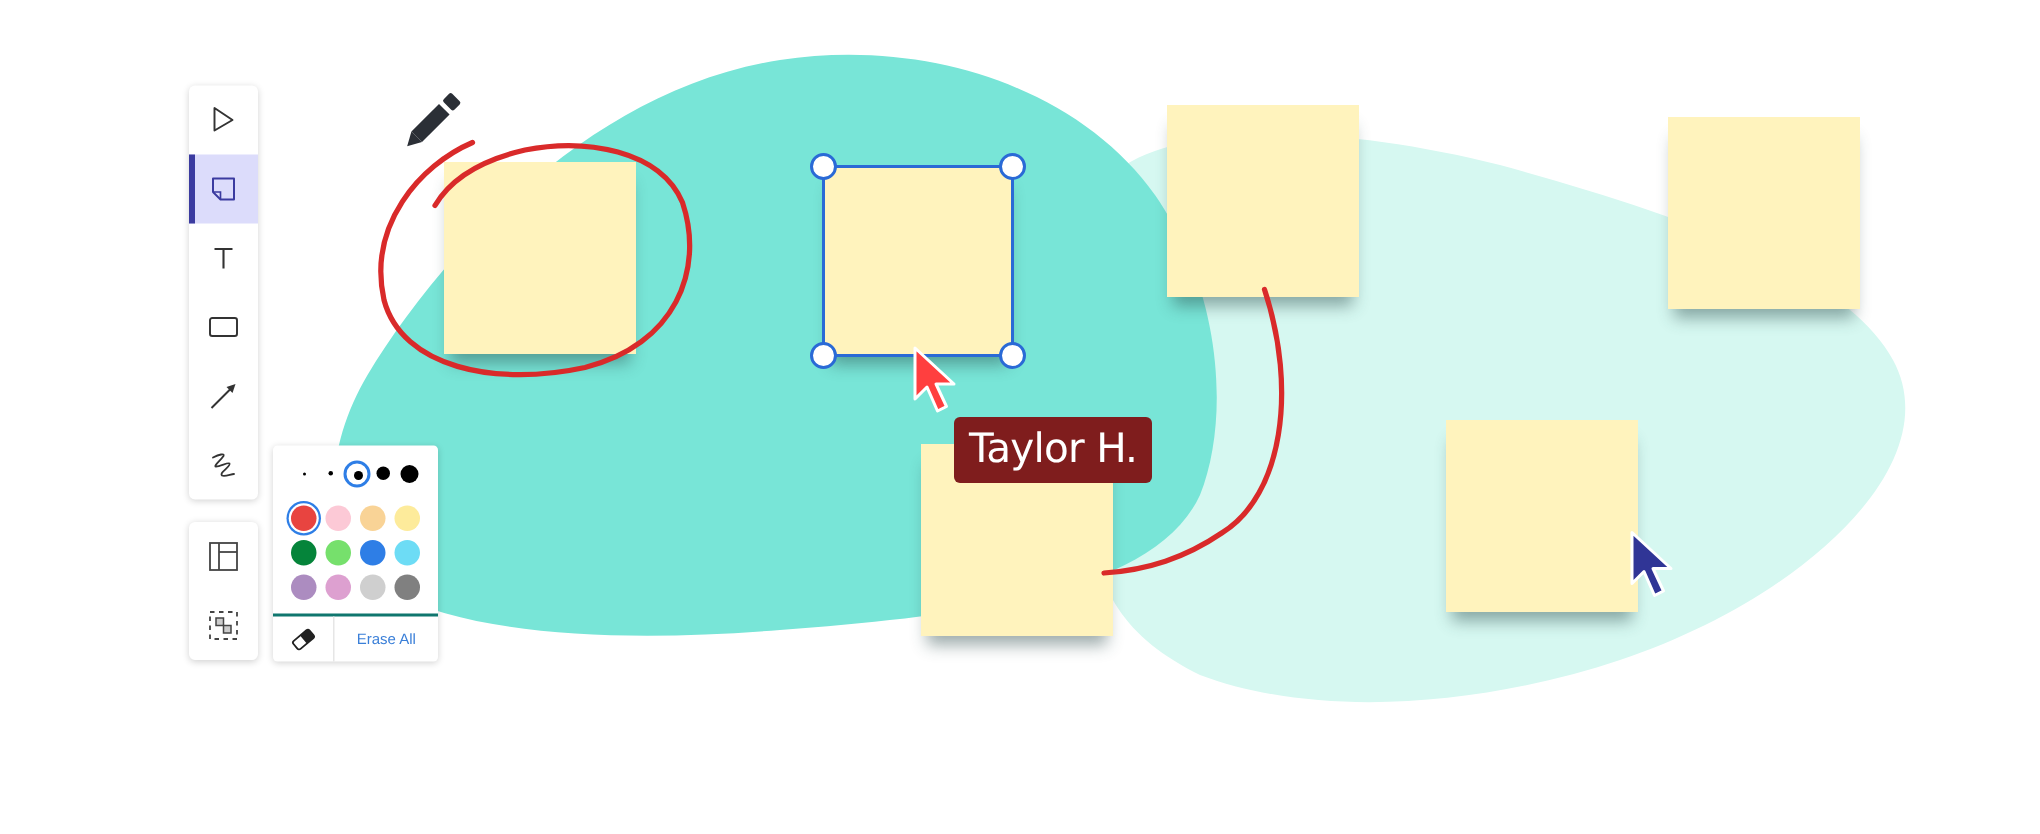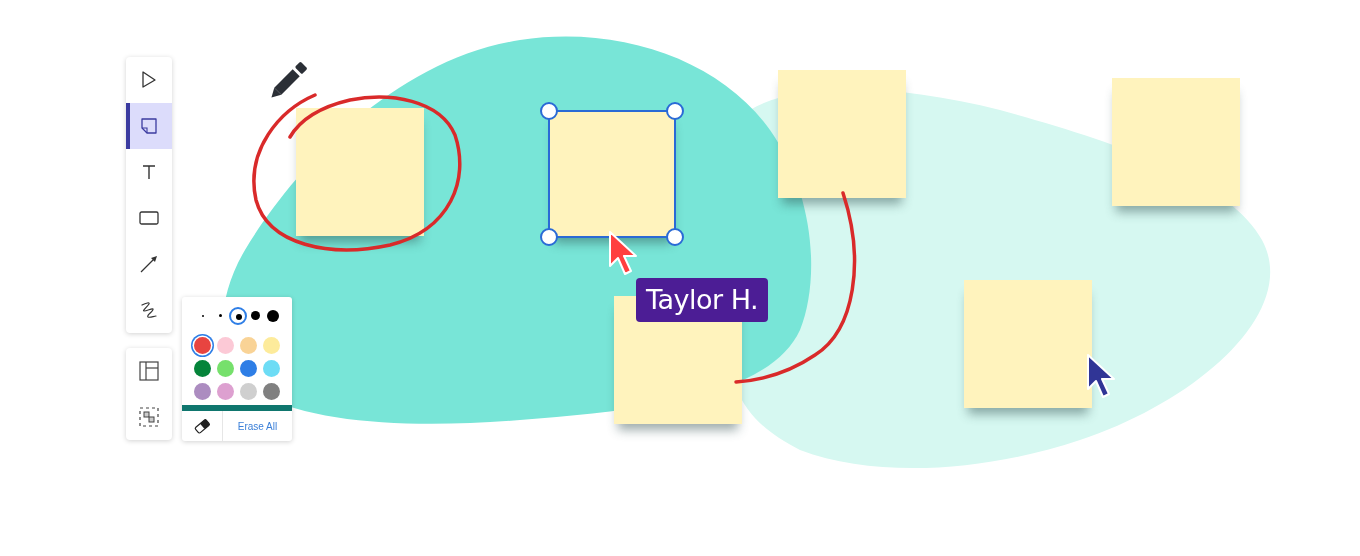--- a/index.html
+++ b/index.html
@@ -8,21 +8,21 @@
   svg.bg { position:absolute; left:0; top:0; }
   .sticky { position:absolute; background:#fff3bd; box-shadow: 0 10px 10px -4px rgba(40,70,70,0.45); }
   .toolbar { position:absolute; background:#fff; border-radius:4px; box-shadow:0 1px 5px rgba(0,0,0,0.18); }
   .tool { position:relative; width:46px; height:46px; display:flex; align-items:center; justify-content:center; }
   .tool.active { background:#dcdcfb; }
   .tool.active::before { content:""; position:absolute; left:0; top:0; bottom:0; width:4px; background:#3b3ba0; }
   .palette { position:absolute; left:182px; top:297px; width:110px; height:144px; background:#fff; border-radius:3px; box-shadow:0 1px 5px rgba(0,0,0,0.18); }
   .sizes { position:absolute; left:0; top:10px; width:110px; height:18px; }
   .sz { position:absolute; border-radius:50%; background:#000; }
   .swatch { position:absolute; width:17px; height:17px; border-radius:50%; }
-  .pal-footer { position:absolute; left:0; right:0; bottom:0; height:30px; border-top:6px solid #0f766e; display:flex; }
+  .pal-footer { position:absolute; left:0; right:0; bottom:0; height:30px; border-top:2px solid #0f766e; display:flex; }
   .eraser-btn { width:40px; border-right:1px solid #e6e6e6; display:flex; align-items:center; justify-content:center; }
   .erase-all { flex:1; display:flex; align-items:center; justify-content:center; color:#3a7fd8; font-size:10px; }
   .label { position:absolute; color:#fff; font-size:27px; border-radius:4px; padding:0 10px; line-height:44px; font-family:"DejaVu Sans", sans-serif; letter-spacing:-0.5px; }
   .handle { position:absolute; width:18px; height:18px; border-radius:50%; background:#fff; border:2px solid #2a6ad6; box-sizing:border-box; }
 </style>
 </head>
 <body>
 
 <div class="canvas">
   <svg class="bg" width="1360" height="556" viewBox="0 0 1360 556">
@@ -51,21 +51,21 @@
     <polygon points="610,232 610,266 618,258 625,274 631,271 624,256 636,256" fill="#ff3f3f" stroke="#fff" stroke-width="2" stroke-linejoin="round"></polygon>
 
     <polygon points="1088,355 1088,389 1096,381 1103,397 1109,394 1102,379 1114,379" fill="#303596" stroke="#fff" stroke-width="2" stroke-linejoin="round"></polygon>
   </svg>
 
   <div class="handle" style="left:540px; top:102px;"></div>
   <div class="handle" style="left:666px; top:102px;"></div>
   <div class="handle" style="left:540px; top:228px;"></div>
   <div class="handle" style="left:666px; top:228px;"></div>
 
-  <div class="label" style="left:636px; top:278px; background:#4c1d95;">Taylor H.</div>
+  <div class="label" style="left:636px; top:278px; background:#7f1d1d;">Taylor H.</div>
 </div>
 
 <div class="toolbar" style="left:126px; top:57px; width:46px; height:276px;">
   <div class="tool">
     <svg width="20" height="20" viewBox="0 0 20 20">
         <polygon points="4,2 4,17 16,10" fill="none" stroke="#333" stroke-width="1.3" stroke-linejoin="round"></polygon>
       </svg>
   </div>
   <div class="tool active">
     <svg width="20" height="20" viewBox="0 0 20 20">

